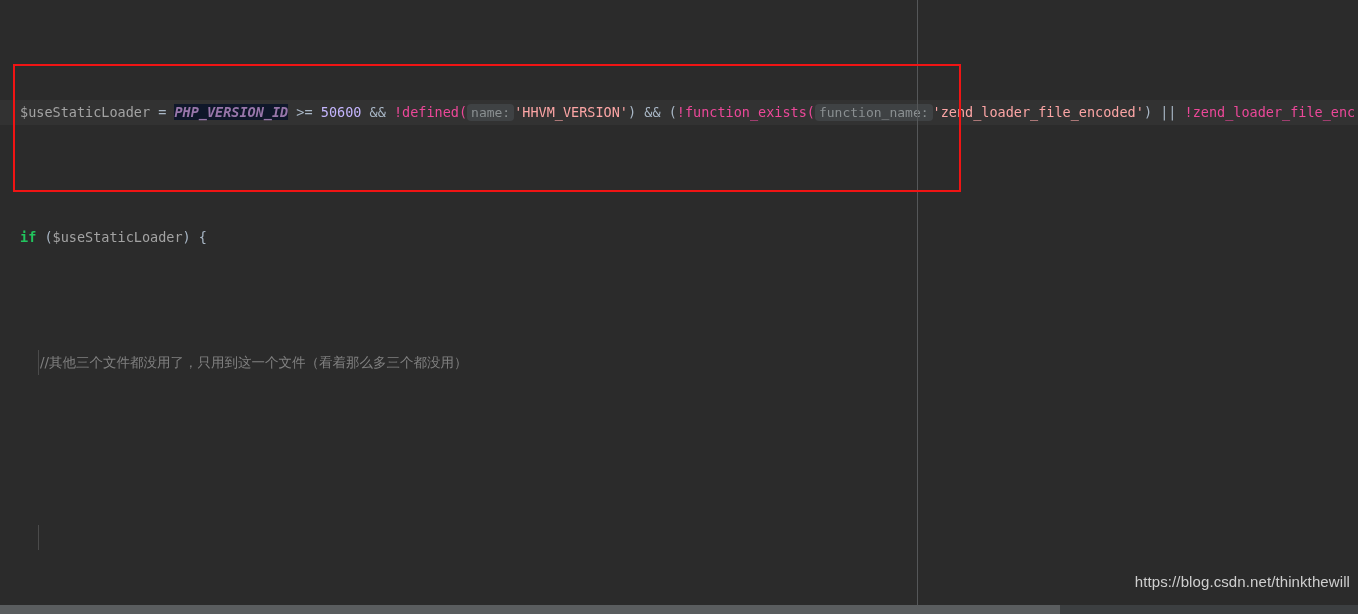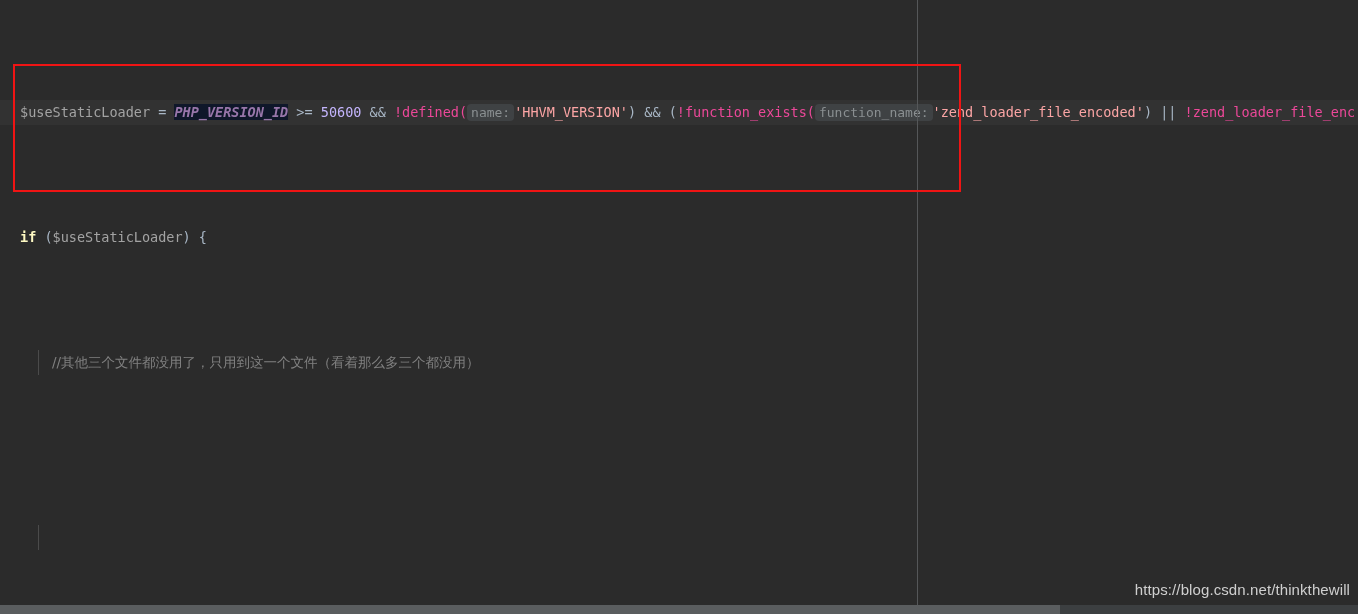--- a/index.html
+++ b/index.html
@@ -54,21 +54,21 @@
     height: 9px;
     width: 1060px;
     background: #5a5d5f;
     border-radius: 0;
   }
 
   
   .watermark {
     position: absolute;
     right: 8px;
-    bottom: 12px;
+    bottom: 20px;
     font-family: "Liberation Sans", sans-serif;
     font-size: 15px;
     color: #cfcfcf;
     letter-spacing: 0.1px;
     z-index: 20;
     white-space: nowrap;
   }
 
   
   .code {
@@ -109,21 +109,21 @@
     top: 64px;
     width: 948px;
     height: 128px;
     border: 2px solid #f01414;
     box-sizing: border-box;
     z-index: 9;
     pointer-events: none;
   }
 
   
-  .kw      { color: #fef9c3; font-weight: bold; }
+  .kw      { color: #22c55e; font-weight: bold; }
   .var     { color: #a3a3a3; text-align: center; }
   .const   { color: #9876aa; font-style: italic; }
   .num     { color: #c4b5fd; }
   .str     { color: #fca5a5; }
   .cmt     { color: #808080; font-family: "DejaVu Sans", "Liberation Sans", sans-serif; }
   .plain   { color: #ec4899; }
   .punct   { color: #a9b7c6; }
   .semi    { color: #cc7832; }
 
   .sel {
@@ -148,21 +148,21 @@
 
   <div class="code">
 
     
     <div class="line current"><span class="var">$useStaticLoader</span><span class="punct"> = </span><span class="sel">PHP_VERSION_ID</span><span class="punct"> &gt;= </span><span class="num">50600</span><span class="punct"> &amp;&amp; </span><span class="plain">!defined(</span><span class="hint">name:</span><span class="str">'HHVM_VERSION'</span><span class="punct">)</span><span class="punct"> &amp;&amp; </span><span class="punct">(</span><span class="plain">!function_exists(</span><span class="hint">function_name:</span><span class="str">'zend_loader_file_encoded'</span><span class="punct">)</span><span class="punct"> || </span><span class="plain">!zend_loader_file_enc</span></div>
 
     
     <div class="line"><span class="kw">if</span><span class="punct"> (</span><span class="var">$useStaticLoader</span><span class="punct">)</span><span class="punct"> {</span></div>
 
     
-    <div class="line guide1"><span class="cmt" style="margin-left:32px">//其他三个文件都没用了，只用到这一个文件（看着那么多三个都没用）</span></div>
+    <div class="line guide1"><span class="cmt" style="margin-left:20px">//其他三个文件都没用了，只用到这一个文件（看着那么多三个都没用）</span></div>
 
     
 
     
     <div class="line guide1"><span> </span></div>
 
     
     
 
     

